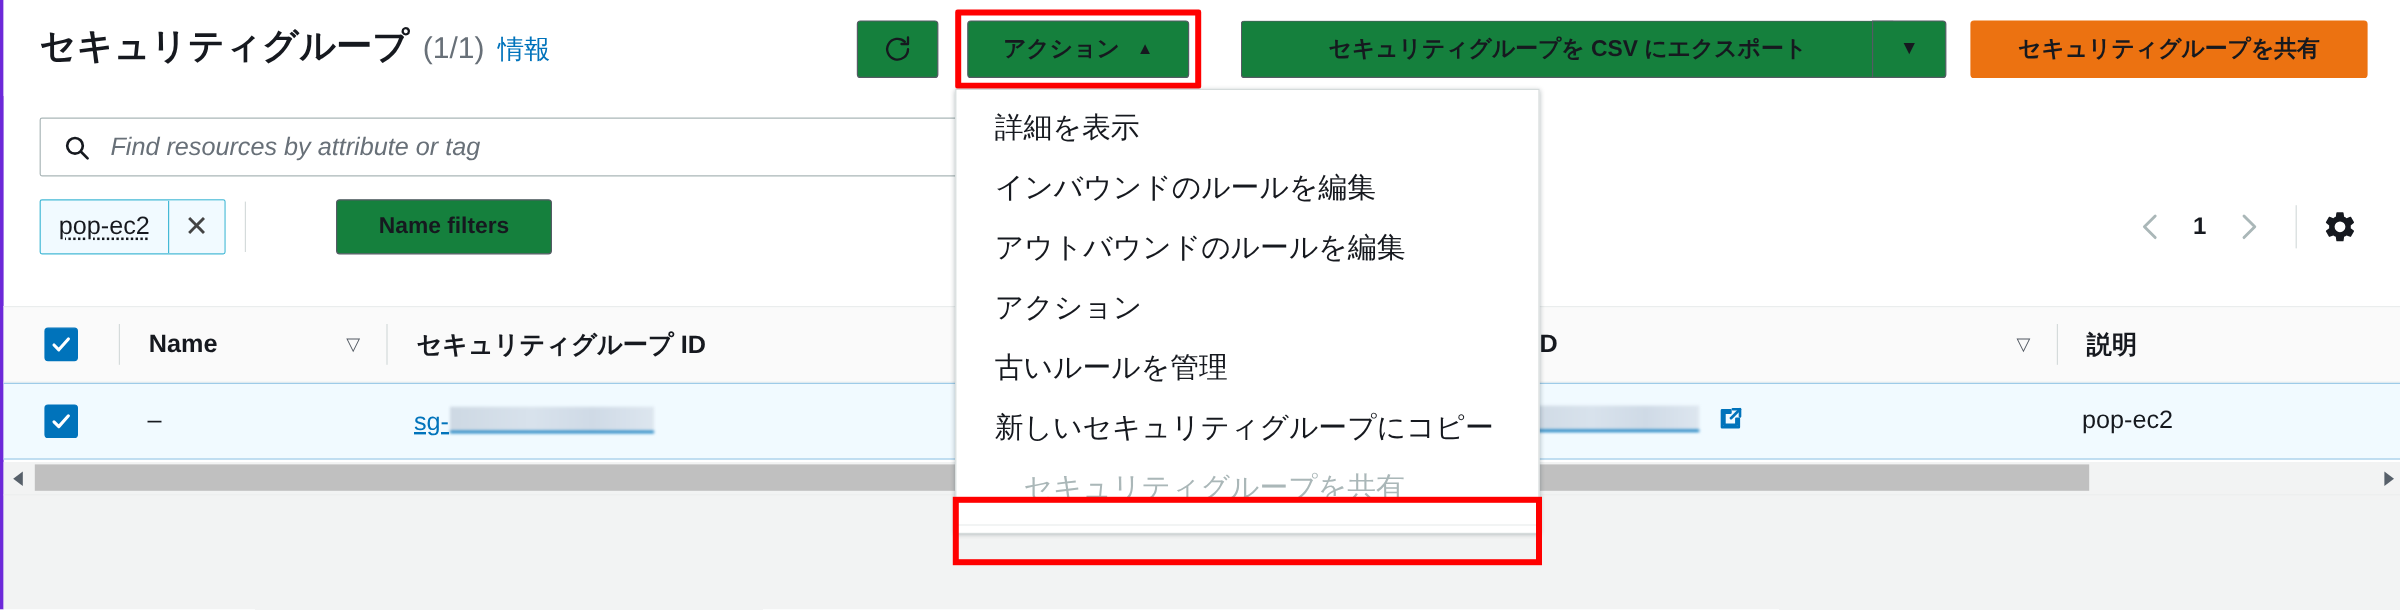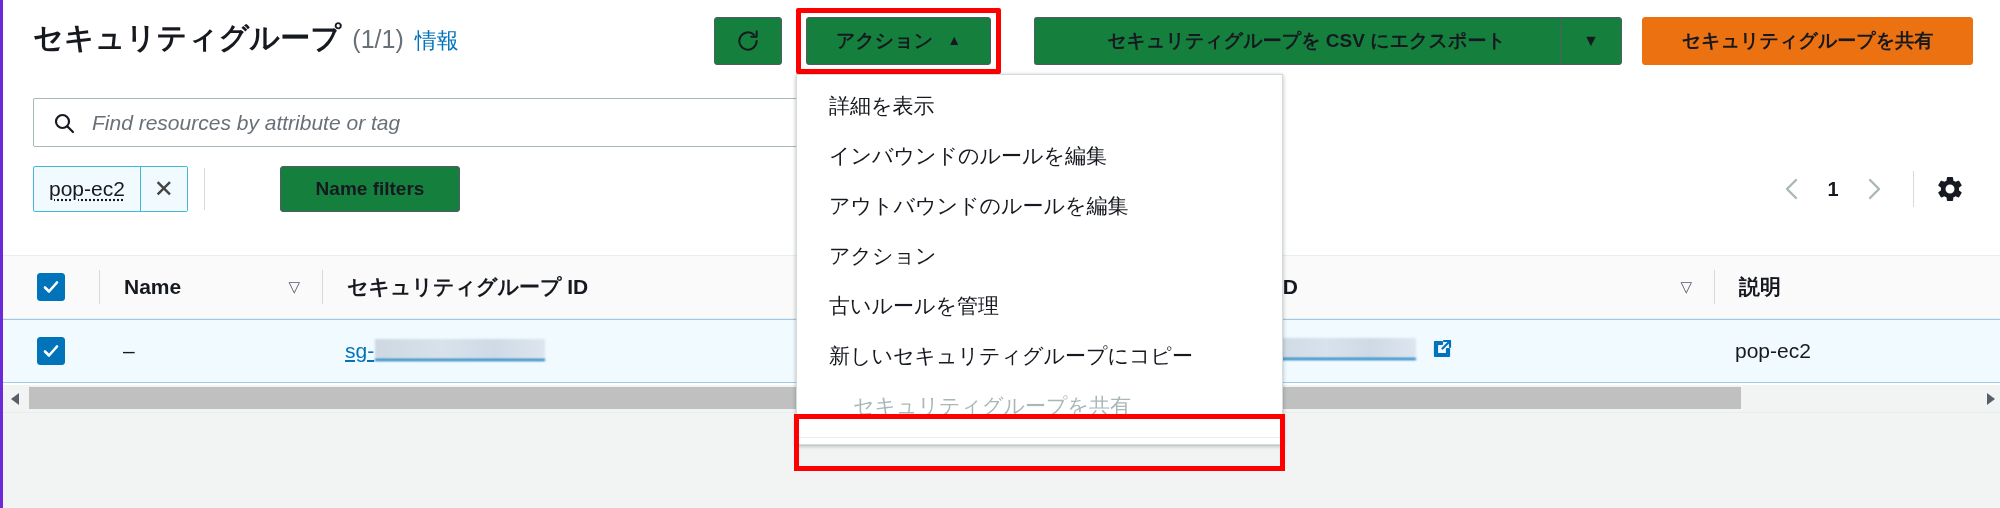--- a/index.html
+++ b/index.html
@@ -234,21 +234,21 @@
     position:absolute; left:793px; top:74px; width:487px;
     background:#ffffff;
     border:1px solid #d5dbdb;
     box-shadow:0 1px 4px rgba(0,28,36,.3);
     z-index:40;
     padding:6px 0 0 0;
   }
   .menu-item {
     height:50px; display:flex; align-items:center;
     padding-left:32px;
-    font-size:21px; color:#16191f;
+    font-size:24px; color:#16191f;
     cursor:pointer; white-space:nowrap;
   }
   .menu-item.disabled { color:#aab7b8; cursor:default;margin-left:24px; }
   .menu-item.selected {
     background:#f2f3f3;
     border:2px solid #0073bb;
     margin:0 2px;
     height:52px;
     padding-left:30px;
   }

